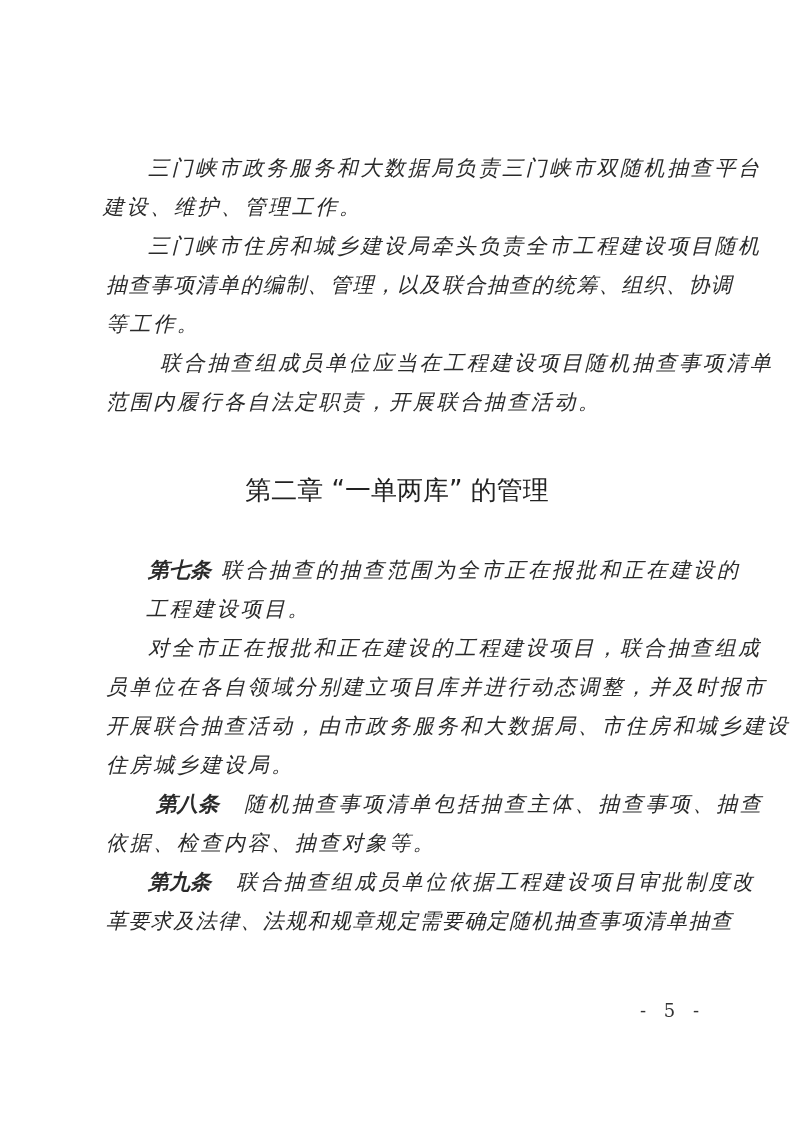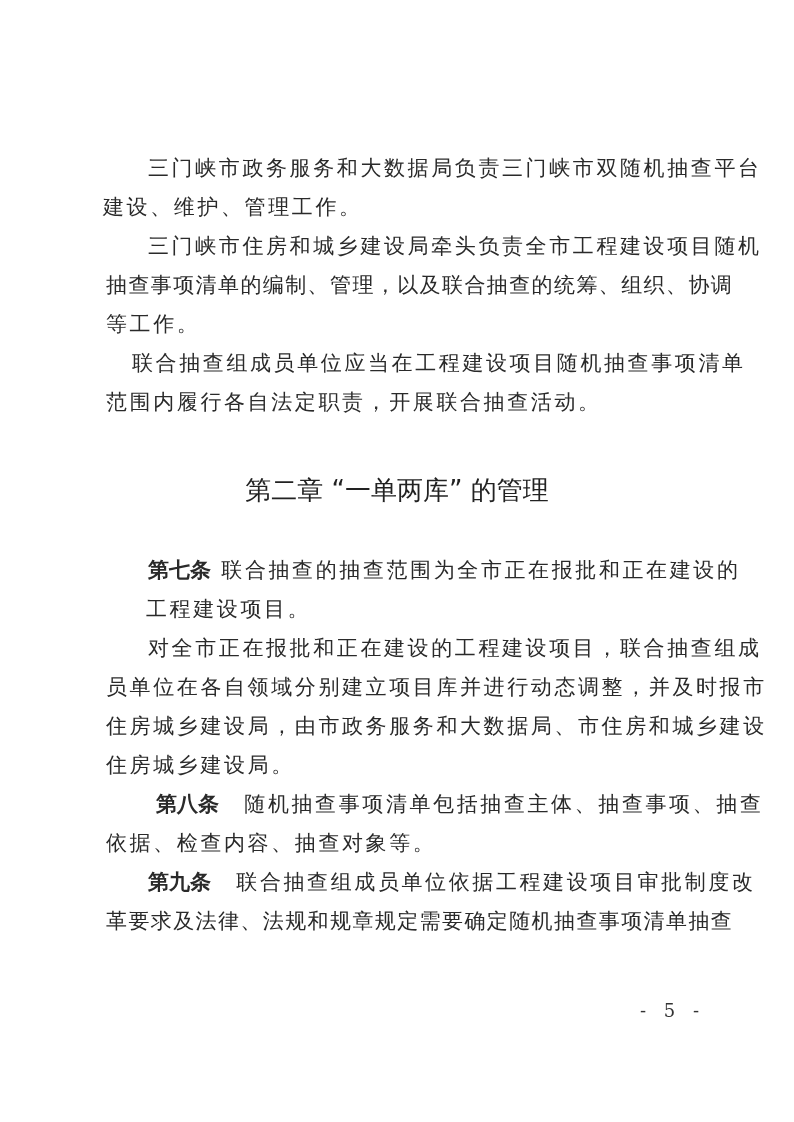--- a/index.html
+++ b/index.html
@@ -1,47 +1,47 @@
 <!DOCTYPE html>
 <html><head>
   <meta charset="utf-8">
   <style>
     html, body { margin: 0; padding: 0; background: #ffffff; }
     body { width: 794px; height: 1122px; position: relative; overflow: hidden;
            font-family: "DejaVu Serif", "Liberation Serif", serif; color: #2a2a2a; }
-    .line { position: absolute; font-size: 21px; letter-spacing: 2.6px; white-space: nowrap; line-height: 1; }
+    .line { position: absolute; font-size: 21px; letter-spacing: 2.6px; white-space: nowrap; line-height: 1; font-style: italic; }
     .bold { font-family: "DejaVu Sans", "Liberation Sans", sans-serif; font-weight: bold; letter-spacing: 0; }
     .heading { position: absolute; font-family: "DejaVu Sans", "Liberation Sans", sans-serif; font-size: 26px; left: 0; width: 794px; text-align: center; top: 477px; line-height: 1; color: #222; }
     .pagenum { position: absolute; top: 1000px; left: 640px; font-size: 18px; letter-spacing: 6px; color: #333; }
   </style>
 </head>
 <body>
 
 <div>
   <div class="line" style="top:158px;left:148px;">三门峡市政务服务和大数据局负责三门峡市双随机抽查平台</div>
   <div class="line" style="top:197px;left:103px;">建设、维护、管理工作。</div>
 
   <div class="line" style="top:236px;left:148px;">三门峡市住房和城乡建设局牵头负责全市工程建设项目随机</div>
   <div class="line" style="top:275px;left:106px;letter-spacing:1.4px;">抽查事项清单的编制、管理，以及联合抽查的统筹、组织、协调</div>
   <div class="line" style="top:314px;left:106px;">等工作。</div>
 
-  <div class="line" style="top:353px;left:132px;">联合抽查组成员单位应当在工程建设项目随机抽查事项清单</div>
+  <div class="line" style="top:353px;left:160px;">联合抽查组成员单位应当在工程建设项目随机抽查事项清单</div>
   <div class="line" style="top:392px;left:106px;">范围内履行各自法定职责，开展联合抽查活动。</div>
 
   <div class="heading">第二章 “一单两库” 的管理</div>
 
   <div class="line" style="top:560px;left:148px;">
     <span class="bold">第七条</span>
     <span style="margin-left:1px;">联合抽查的抽查范围为全市正在报批和正在建设的</span>
   </div>
   <div class="line" style="top:599px;left:106px;margin-left:40px;">工程建设项目。</div>
 
   <div class="line" style="top:638px;left:148px;">对全市正在报批和正在建设的工程建设项目，联合抽查组成</div>
   <div class="line" style="top:677px;left:106px;">员单位在各自领域分别建立项目库并进行动态调整，并及时报市</div>
-  <div class="line" style="top:716px;left:106px;">住房城乡建设局，由市政务服务和大数据局、市住房和城乡建设</div>
+  <div class="line" style="top:716px;left:106px;">开展联合抽查活动，由市政务服务和大数据局、市住房和城乡建设</div>
   <div class="line" style="top:755px;left:106px;">住房城乡建设局。</div>
 
   <div class="line" style="top:794px;left:156px;">
     <span class="bold">第八条</span>
     <span style="margin-left:16px;">随机抽查事项清单包括抽查主体、抽查事项、抽查</span>
   </div>
   <div class="line" style="top:833px;left:106px;">依据、检查内容、抽查对象等。</div>
 
   <div class="line" style="top:872px;left:148px;text-align:right;">
     <span class="bold">第九条</span>

